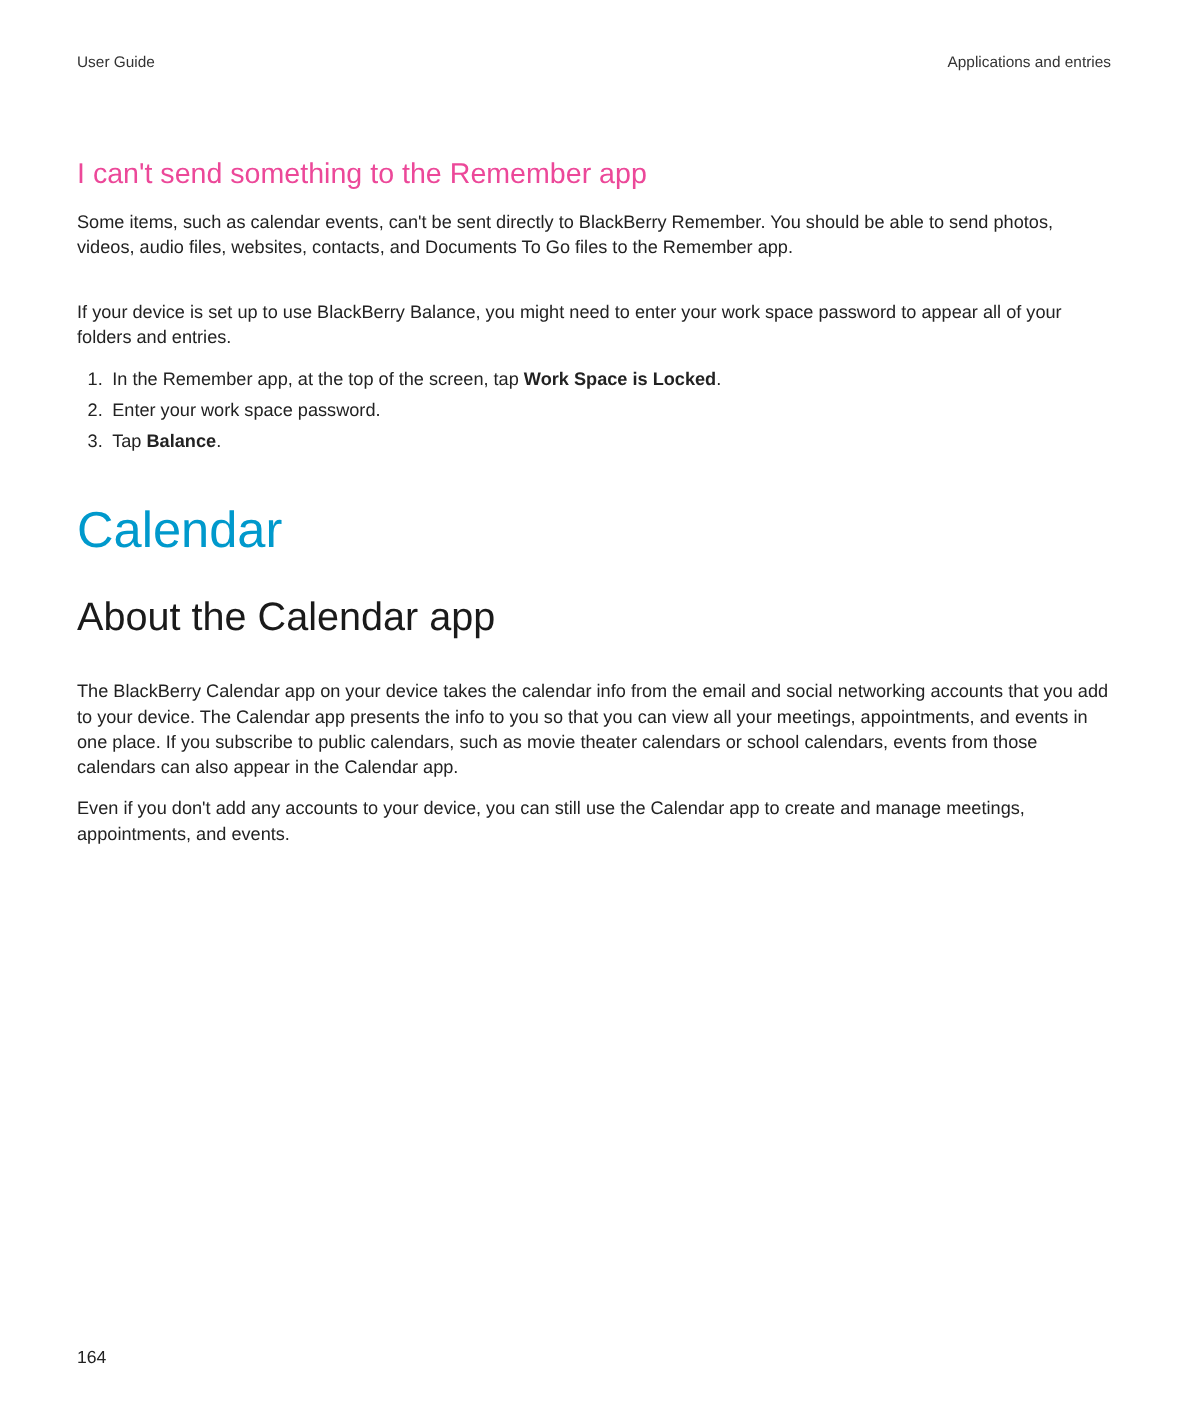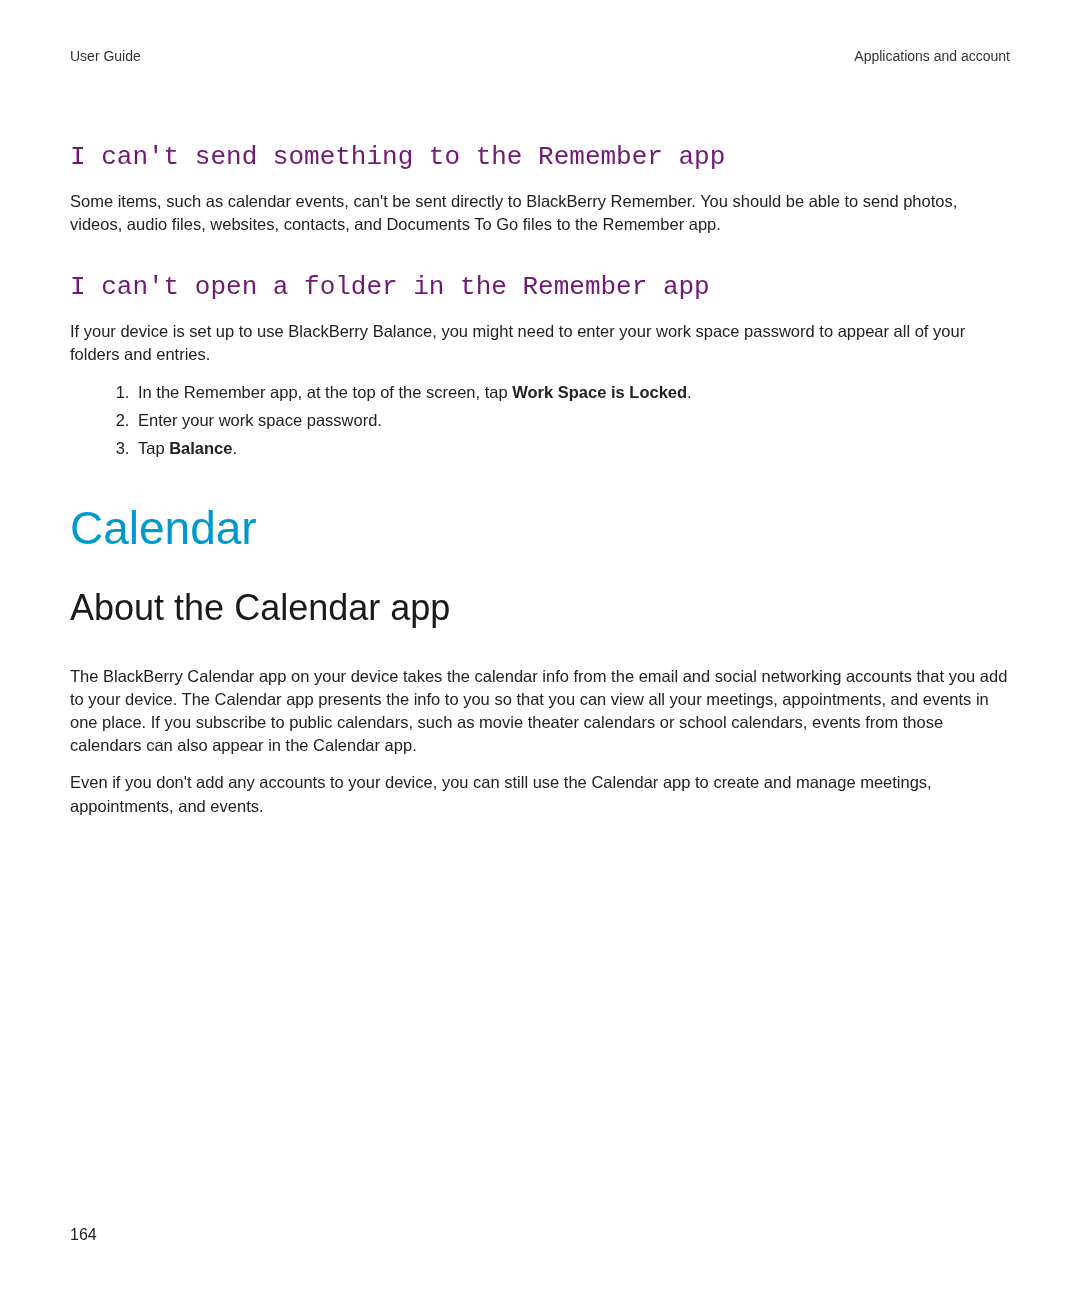--- a/index.html
+++ b/index.html
@@ -20,24 +20,23 @@
       display: flex;
       justify-content: space-between;
       font-size: 14px;
       color: #333;
       margin-bottom: 78px;
       gap: 48px;
     }
     .h3 {
       font-size: 26px;
       font-weight: 400;
-      color: #701a75;
+      color: #ec4899;
       margin-bottom: 18px;
       letter-spacing: 0px;
-      font-family: Liberation Mono, monospace;
     }
     .para {
       font-size: 16.5px;
       line-height: 1.4;
       color: #222;
       margin-bottom: 14px;
     }
     .section-gap {
       margin-top: 36px;
     }
@@ -46,21 +45,20 @@
       padding-left: 28px;
       margin-top: 8px;
       margin-bottom: 8px;
     }
     ol li {
       font-size: 16.5px;
       line-height: 1.55;
       color: #222;
       padding-left: 4px;
       margin-bottom: 2px;
-      margin-left: 36px;
     }
     .h1 {
       font-size: 46px;
       font-weight: 400;
       color: #0099cc;
       margin-top: 40px;
       margin-bottom: 32px;
       letter-spacing: 0px;
     }
     .h2 {
@@ -79,30 +77,29 @@
     }
     .bold {
       font-weight: 700;
     }
   </style>
 </head>
 <body>
 
 <div class="header-row">
   <span>User Guide</span>
-  <span>Applications and account</span>
+  <span>Applications and entries</span>
 </div>
 
 <div>
   <h3 class="h3">I can't send something to the Remember app</h3>
   <p class="para">Some items, such as calendar events, can't be sent directly to BlackBerry Remember. You should be able to send photos, videos, audio files, websites, contacts, and Documents To Go files to the Remember app.</p>
 </div>
 
 <div class="section-gap">
-  <h3 class="h3">I can't open a folder in the Remember app</h3>
   <p class="para">If your device is set up to use BlackBerry Balance, you might need to enter your work space password to appear all of your folders and entries.</p>
   <ol>
     <li>
       <span>In the Remember app, at the top of the screen, tap </span><span class="bold">Work Space is Locked</span><span>.</span>
     </li>
     <li>Enter your work space password.</li>
     <li>
       <span>Tap </span><span class="bold">Balance</span><span>.</span>
     </li>
   </ol>

